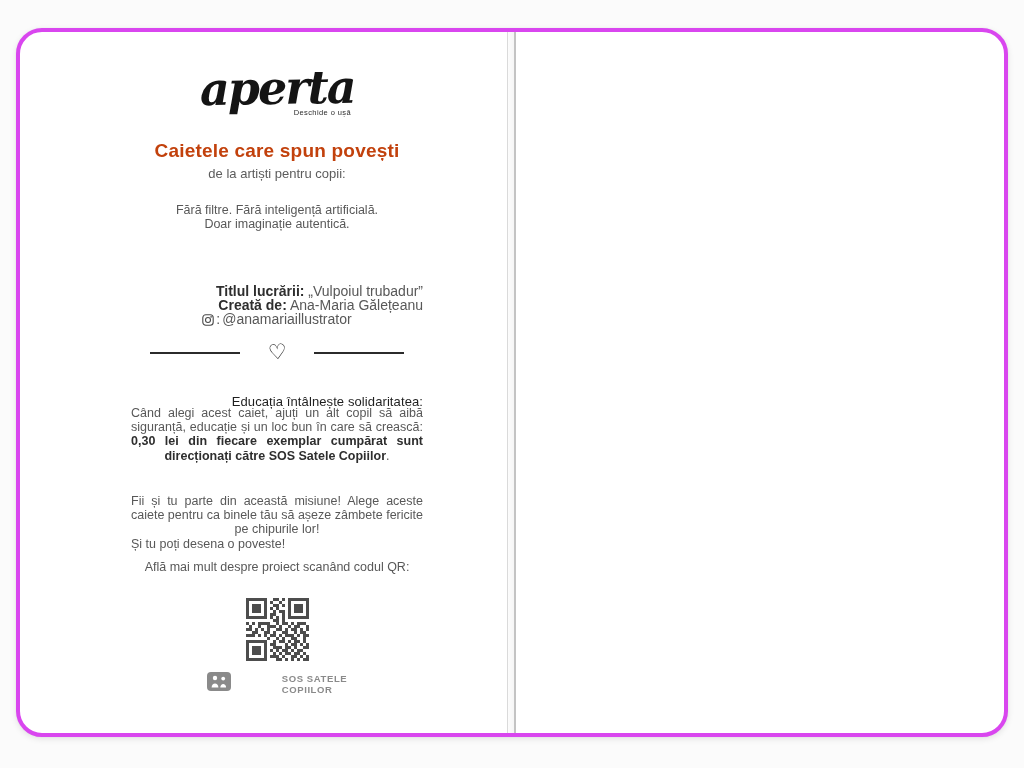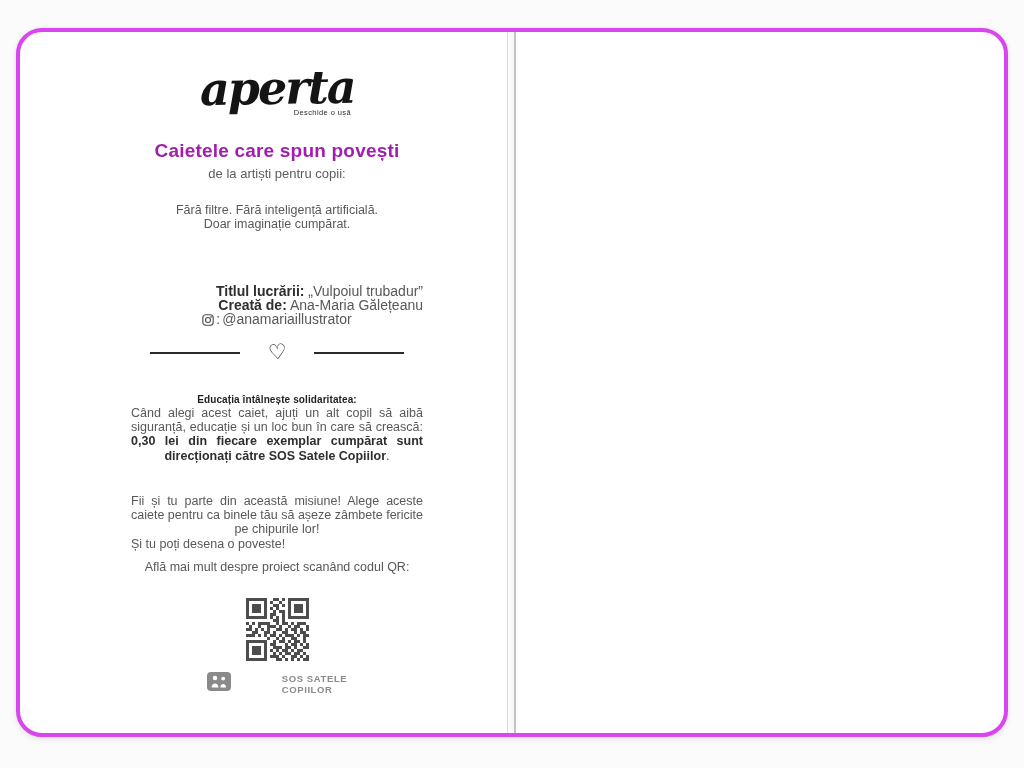--- a/index.html
+++ b/index.html
@@ -35,36 +35,36 @@
     font-style:italic; font-weight:bold;
     font-size:46px; line-height:44px; letter-spacing:-2px;
     color:#141414;
     display:inline-block; transform:rotate(-1deg);
   }
   .logo-tagline {
     font-size:7.5px; letter-spacing:0.4px; color:#2c2c2c;
     text-align:right; width:160px; margin:-2px auto 0 auto; padding-right:6px;
   }
 
-  .h1 { top:108px; font-size:19px; font-weight:bold; letter-spacing:0.2px; color:#a21caf; text-align:center; }
+  .h1 { top:108px; font-size:19px; font-weight:bold; letter-spacing:0.2px; color:#c2410c; text-align:center; }
   .subtitle { top:134px; font-size:13px; color:#5c5c5c; text-align:center; }
 
   .body-text { font-size:12.5px; line-height:14.2px; color:#585858; }
   .para-intro { top:157px; text-align:center; }
 
   .artwork-block { top:252px; text-align:right; font-size:14px; line-height:14.2px; color:#585858; }
   .artwork-block b { color:#2e2e2e; }
   .insta-row { display:flex; align-items:center; justify-content:center; gap:2px; }
   .insta-row svg { display:block; }
 
   .divider { top:310px; display:flex; align-items:center; justify-content:center; gap:28px; }
   .divider .line { width:90px; height:2px; background:#2b2b2b; }
   .heart-glyph { font-family:"DejaVu Sans", sans-serif; font-size:21px; line-height:21px; color:#1d1d1d; transform:rotate(-4deg); }
 
-  .h2 { top:362px; font-size:10px; font-weight:bold; color:#1f1f1f; text-align:center; letter-spacing:0.1px; }
+  .h2 { top:362px; font-size:13px; font-weight:normal; color:#1f1f1f; text-align:right; letter-spacing:0.1px; }
 
   .para-just { text-align:justify; text-align-last:center; }
   .para-cand { top:374px; }
   .para-cand b, .para-fii b { color:#2e2e2e; }
   .para-fii { top:462px; }
   .center-line { }
 
   .qr-caption { top:528px; text-align:center; }
 
   .qr-box { top:564px; display:flex; justify-content:center; }
@@ -88,21 +88,21 @@
       <span class="logo-text">aperta</span>
       <div class="logo-tagline">Deschide o ușă</div>
     </div>
 
     <h1 class="h1">Caietele care spun povești</h1>
     <div class="subtitle">de la artiști pentru copii:</div>
 
     <p class="body-text para-intro">
       <br>
       <span>Fără filtre. Fără inteligență artificială.</span><br>
-      <span>Doar imaginație cumpărat.</span>
+      <span>Doar imaginație autentică.</span>
     </p>
 
     <div class="artwork-block">
       <div><b>Titlul lucrării:</b><span> „Vulpoiul trubadur”</span></div>
       <div><b>Creată de:</b><span> Ana-Maria Gălețeanu</span></div>
       <div class="insta-row">
         <span>
           <svg width="12" height="12" viewBox="0 0 12 12">
             <rect x="0.8" y="0.8" width="10.4" height="10.4" rx="3" fill="none" stroke="#4a4a4a" stroke-width="1.1"></rect>
             <circle cx="6" cy="6" r="2.5" fill="none" stroke="#4a4a4a" stroke-width="1.1"></circle>

